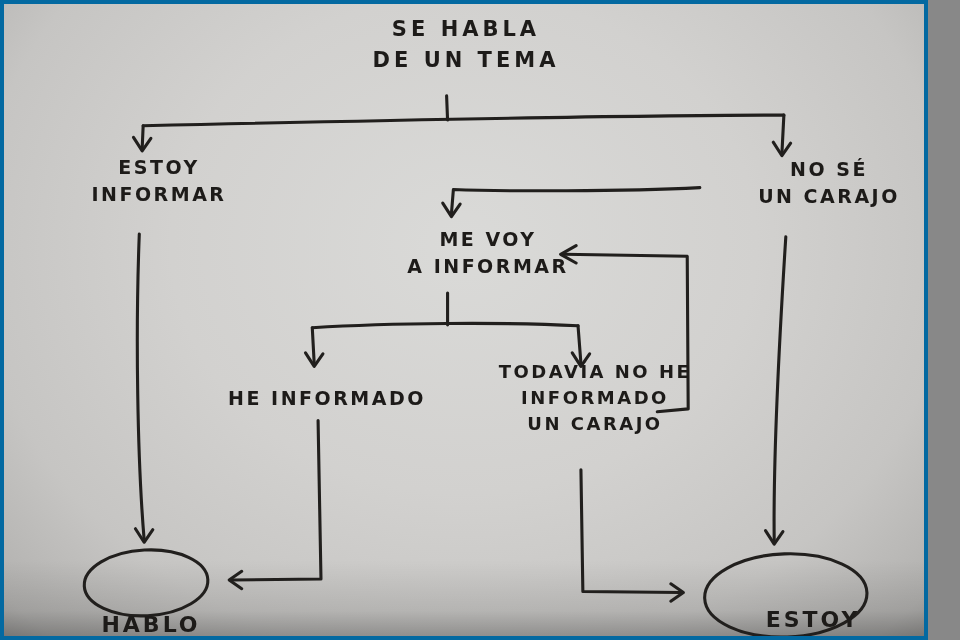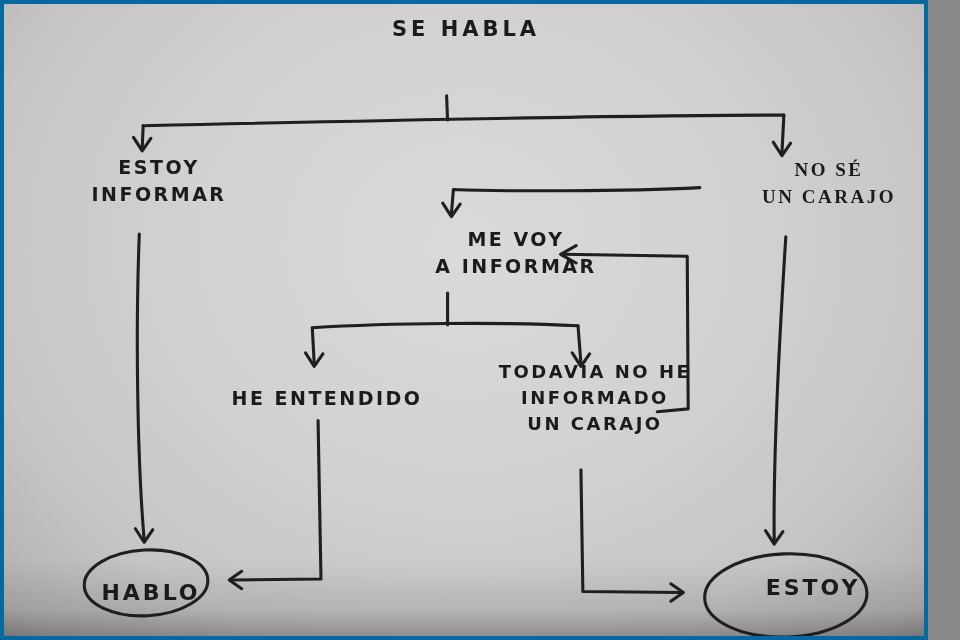--- a/index.html
+++ b/index.html
@@ -22,21 +22,21 @@
   }
   .node{
     position:absolute;transform:translateX(-50%);
     text-align:center;color:#1d1b19;font-weight:bold;
     letter-spacing:2.5px;white-space:nowrap;
   }
   .node span{display:block;}
   .title{font-size:21px;line-height:31px;letter-spacing:4px;}
   .lbl{font-size:19px;line-height:27px;}
   .lbl-sm{font-size:18px;line-height:26px;}
-  .oval-lbl{font-size:22px;line-height:28px;letter-spacing:3px;}
+  .oval-lbl{font-size:22px;line-height:28px;letter-spacing:3px;margin-top:32px;}
 </style>
 </head>
 <body>
 
 <div id="frame">
   <div id="photo">
 
     <svg class="lines" viewBox="0 0 952 632">
 
       <path d="M458,84 L459,109"></path>
@@ -73,39 +73,40 @@
 
       <path d="M597,471 L599,597 L700,598"></path>
       <polyline points="690,589 703,598 690,607"></polyline>
 
       <ellipse cx="147" cy="588" rx="64" ry="34" transform="rotate(-3 147 588)"></ellipse>
       <ellipse cx="809" cy="601" rx="84" ry="43" transform="rotate(-2 809 601)"></ellipse>
     </svg>
 
     <div class="node title" style="left:462px;top:10px;">
       <span>SE HABLA</span>
+      <span>DE UN TEMA</span>
     </div>
 
     <div class="node lbl" style="left:155px;top:150px;">
       <span>ESTOY</span>
       <span>INFORMAR</span>
     </div>
 
-    <div class="node lbl" style="left:825px;top:152px;font-family:Liberation Serif, serif;">
+    <div class="node lbl" style="left:825px;top:152px;">
       <span>NO SÉ</span>
       <span>UN CARAJO</span>
     </div>
 
-    <div class="node lbl" style="left:484px;top:222px;margin-left:28px;">
+    <div class="node lbl" style="left:484px;top:222px;">
       <span>ME VOY</span>
       <span>A INFORMAR</span>
     </div>
 
     <div class="node lbl" style="left:323px;top:381px;">
-      <span>HE ENTENDIDO</span>
+      <span>HE INFORMADO</span>
     </div>
 
     <div class="node lbl-sm" style="left:591px;top:355px;">
       <span>TODAVÍA NO HE</span>
       <span>INFORMADO</span>
       <span>UN CARAJO</span>
     </div>
 
     <div class="node oval-lbl" style="left:147px;top:575px;">
       <span>HABLO</span>

